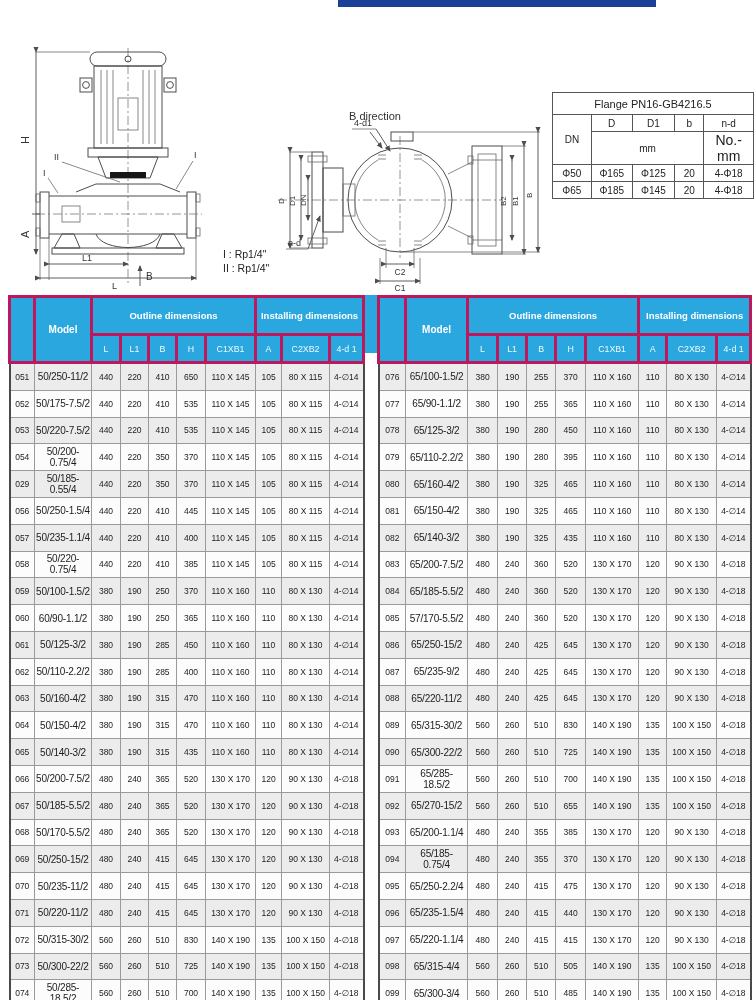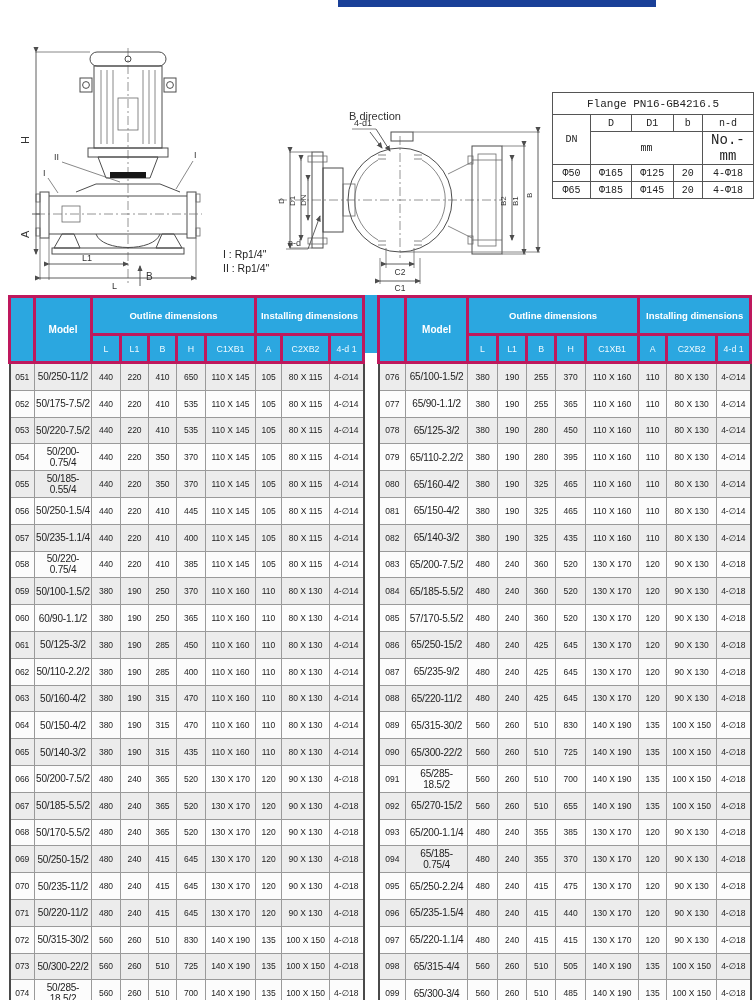--- a/index.html
+++ b/index.html
@@ -12,21 +12,21 @@
              box-sizing:border-box;letter-spacing:.3px;}
   
   svg text{font-family:"Liberation Sans",sans-serif;fill:#333;}
   .ln{stroke:#4d4d4d;stroke-width:1;fill:none;}
   .lnt{stroke:#6a6a6a;stroke-width:.8;fill:none;}
   .cl{stroke:#7a7a7a;stroke-width:.8;fill:none;stroke-dasharray:9 3 2 3;}
   .dim{stroke:#4d4d4d;stroke-width:.9;fill:none;}
   .notes{position:absolute;left:223px;top:247px;font-size:10.5px;line-height:14px;color:#222;}
   
   .flange{position:absolute;left:552px;top:92px;border-collapse:collapse;font-size:10px;color:#222;}
-  .flange td{border:1px solid #555;text-align:center;padding:0 3px;height:16px;font-family:Liberation Mono, monospace;}
+  .flange td{border:1px solid #555;text-align:center;padding:0 3px;height:16px;}
   .flange .ft-title{font-size:11px;height:21px;}
   .flange .ft-small{font-size:14px;}
   
   .tables-wrap{position:absolute;left:8px;top:295px;display:flex;align-items:flex-start;}
   .dim-table{border-collapse:collapse;table-layout:fixed;font-size:8.5px;color:#1c1c1c;
              border:2px solid #4a4a4a;}
   .dim-table thead th{background:#2ba7e0;color:#fff;border:3px solid #be185d;font-weight:bold;overflow:hidden;}
   .dim-table .h1 th{font-size:9.5px;height:33px;}
   .dim-table .h1 .model-h{font-size:10px;}
   .dim-table .h2 th{font-size:8.8px;height:23px;font-weight:normal;color:#eefaff;}
@@ -310,21 +310,21 @@
             <td>440</td>
             <td>220</td>
             <td>350</td>
             <td>370</td>
             <td>110 X 145</td>
             <td>105</td>
             <td>80 X 115</td>
             <td>4-∅14</td>
           </tr>
           <tr>
-            <td>055</td>
+            <td>029</td>
             <td class="model-cell">50/185-0.55/4</td>
             <td>440</td>
             <td>220</td>
             <td>350</td>
             <td>370</td>
             <td>110 X 145</td>
             <td>105</td>
             <td>80 X 115</td>
             <td>4-∅14</td>
           </tr>

